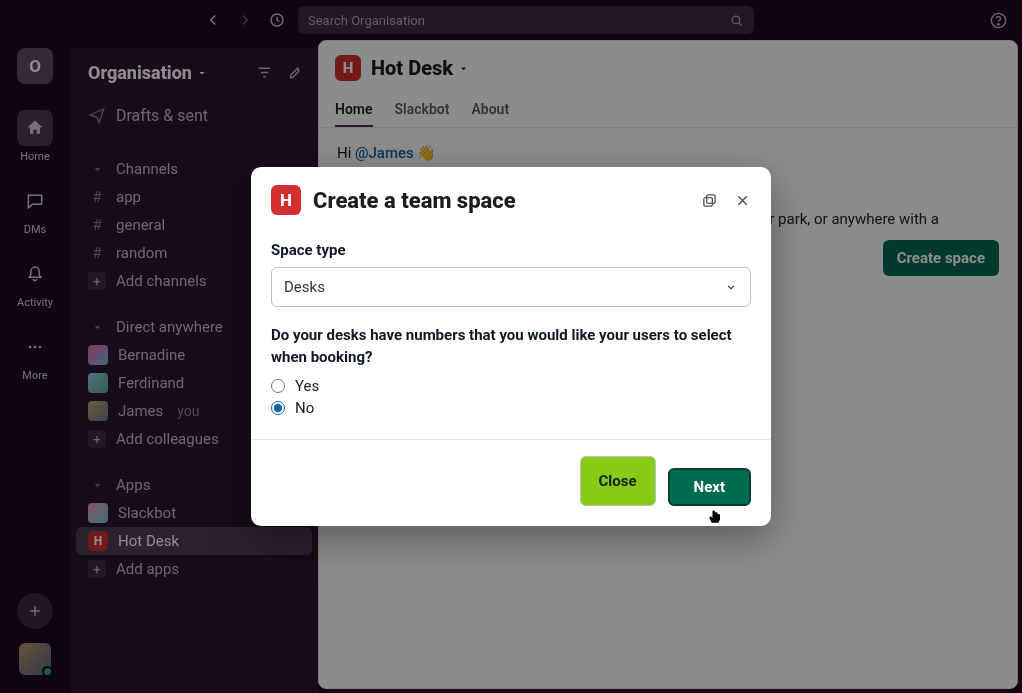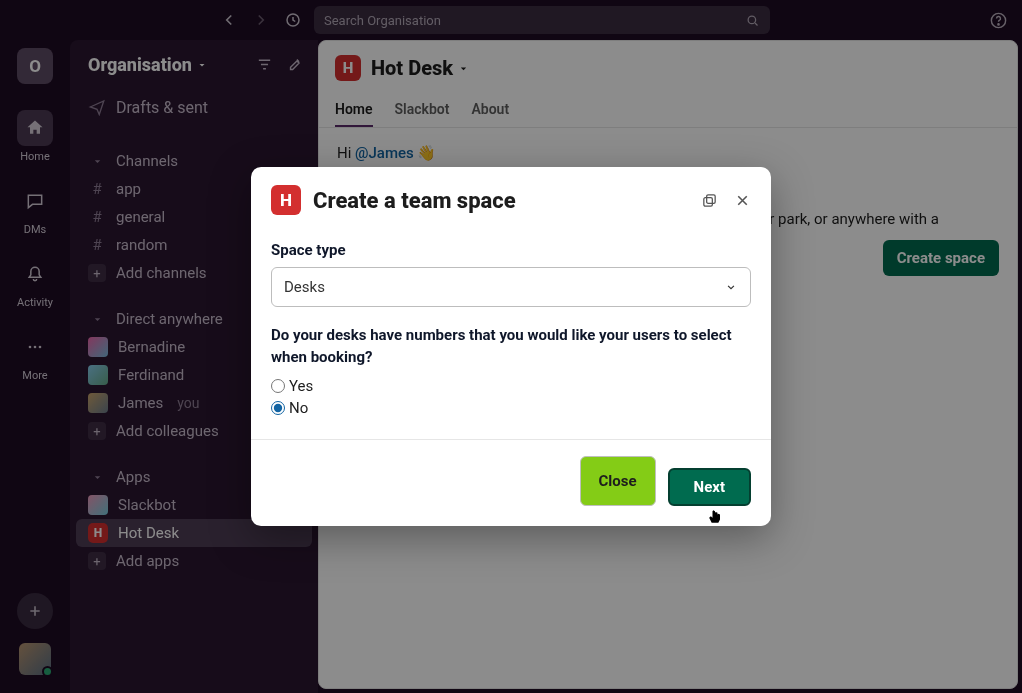--- a/index.html
+++ b/index.html
@@ -1,40 +1,40 @@
 <!DOCTYPE html>
 <html><head>
 <meta charset="utf-8">
 <style>
   * { box-sizing: border-box; margin: 0; padding: 0; font-family: -apple-system, "Segoe UI", Roboto, Helvetica, Arial, sans-serif; }
   html, body { width: 1022px; height: 693px; overflow: hidden; background:#1e0b24; }
   .app { width:1022px; height:693px; position:relative; }
 
   
-  .topbar { position:absolute; top:0; left:16px; right:0; height:40px; background:#1e0b24; display:flex; align-items:center; padding:0 14px; gap:12px; }
+  .topbar { position:absolute; top:0; left:0; right:0; height:40px; background:#1e0b24; display:flex; align-items:center; padding:0 14px; gap:12px; }
   .tb-left-spacer { width:178px; }
   .tb-nav { display:flex; align-items:center; gap:14px; color:#6a5c6e; }
   .tb-nav .enabled { color:#ccc4cf; }
   .search { flex:0 0 456px; height:28px; background:#3b2c41; border-radius:6px; display:flex; align-items:center; padding:0 10px; color:#b3a9b7; font-size:13px; justify-content:space-between; }
   .tb-right { margin-left:auto; display:flex; align-items:center; gap:12px; color:#bdb3c0; }
 
   
   .rail { position:absolute; top:40px; left:0; width:70px; bottom:0; background:#1e0b24; display:flex; flex-direction:column; align-items:center; padding-top:8px; color:#d5cdd8; }
   .rail .ws { width:36px; height:36px; border-radius:8px; background:#5e4b64; color:#fff; display:flex; align-items:center; justify-content:center; font-weight:700; font-size:17px; margin-bottom:16px; }
   .rail .item { display:flex; flex-direction:column; align-items:center; gap:4px; margin:10px 0; font-size:11px; }
   .rail .item .ic { width:36px; height:36px; border-radius:8px; display:flex; align-items:center; justify-content:center; }
   .rail .item.active .ic { background:#4b3a52; }
   .rail .add-ws { width:36px; height:36px; border-radius:18px; background:#3a2b40; display:flex; align-items:center; justify-content:center; color:#c8bfcb; margin-top:auto; }
   
   .rail-bottom { position:absolute; bottom:18px; left:0; width:70px; display:flex; flex-direction:column; align-items:center; gap:14px; }
   .avatar { width:32px; height:32px; border-radius:6px; background:linear-gradient(135deg,#b89470,#5a6f84); position:relative; }
   .presence { position:absolute; right:-2px; bottom:-2px; width:11px; height:11px; border-radius:50%; background:#2bac76; border:2px solid #1e0b24; }
 
   
-  .sidebar { position:absolute; top:40px; left:70px; width:248px; bottom:0; background:#2a1730; border-radius:8px 0 0 0; color:#c7bacb; font-size:15px; }
+  .sidebar { position:absolute; top:48px; left:70px; width:248px; bottom:0; background:#2a1730; border-radius:8px 0 0 0; color:#c7bacb; font-size:15px; }
   .sb-head { display:flex; align-items:center; padding:14px 14px 10px 18px; gap:8px; }
   .sb-head .title { color:#fff; font-weight:800; font-size:18px; display:flex; align-items:center; gap:4px; }
   .sb-head .tools { margin-left:auto; display:flex; gap:14px; color:#c7bacb; }
   .sb-row { display:flex; align-items:center; height:28px; padding:0 12px 0 18px; gap:10px; border-radius:0; cursor:default; }
   .sb-row .ic { width:18px; display:flex; justify-content:center; color:#8f7d95; }
   .sb-row.sub { padding-left:18px; }
   .sb-row .txt { color:#c7bacb; }
   .sb-section { margin-top:18px; }
   .sb-row .you { color:#8e7d94; font-size:14px; margin-left:4px; }
   .sb-row .plusbox { width:18px; height:18px; border-radius:4px; background:#3e2d44; color:#c7bacb; display:flex; align-items:center; justify-content:center; font-size:13px; }
@@ -63,21 +63,21 @@
   .overlay { position:absolute; inset:0; background:rgba(0,0,0,0.45); }
 
   
   .modal { position:absolute; left:251px; top:167px; width:520px; background:#fff; border-radius:10px; box-shadow:0 12px 40px rgba(0,0,0,.35); display:flex; flex-direction:column; }
   .m-head { display:flex; align-items:center; gap:12px; padding:18px 20px 6px; }
   .m-title { font-weight:800; font-size:22px; color:#1d1d1d; }
   .m-tools { margin-left:auto; display:flex; gap:16px; color:#555; }
   .m-body { padding:10px 20px 18px; }
   .label { font-weight:700; font-size:15px; color:#0f172a; margin:10px 0 8px; }
   .select { width:100%; height:40px; border:1px solid #bdbdbd; border-radius:6px; display:flex; align-items:center; justify-content:space-between; padding:0 12px; color:#333; font-size:15px; background:#fff;gap:43px; }
-  .radio-row { display:flex; align-items:center; gap:4px; margin:4px 0; font-size:15px; color:#1d1d1d; }
+  .radio-row { display:flex; align-items:center; gap:10px; margin:4px 0; font-size:15px; color:#1d1d1d; }
   input[type=radio] { width:14px; height:14px; accent-color:#1264a3; }
   .m-foot { border-top:1px solid #e6e6e6; padding:16px 20px 20px; display:flex; justify-content:flex-end; gap:12px; position:relative; }
   .btn-secondary { background:#84cc16; color:#1d1d1d; border:1px solid #bfbfbf; border-radius:6px; padding:9px 18px; font-weight:700; font-size:15px; }
   .btn-primary2 { background:#006b4f; color:#fff; border:2px solid #043f30; border-radius:6px; padding:8px 24px; font-weight:700; font-size:15px;margin-top:12px; }
   .cursor { position:absolute; right:46px; bottom:-2px; font-size:18px; color:#000; }
 
   svg { display:block; }
 </style>
 </head>
 <body>

